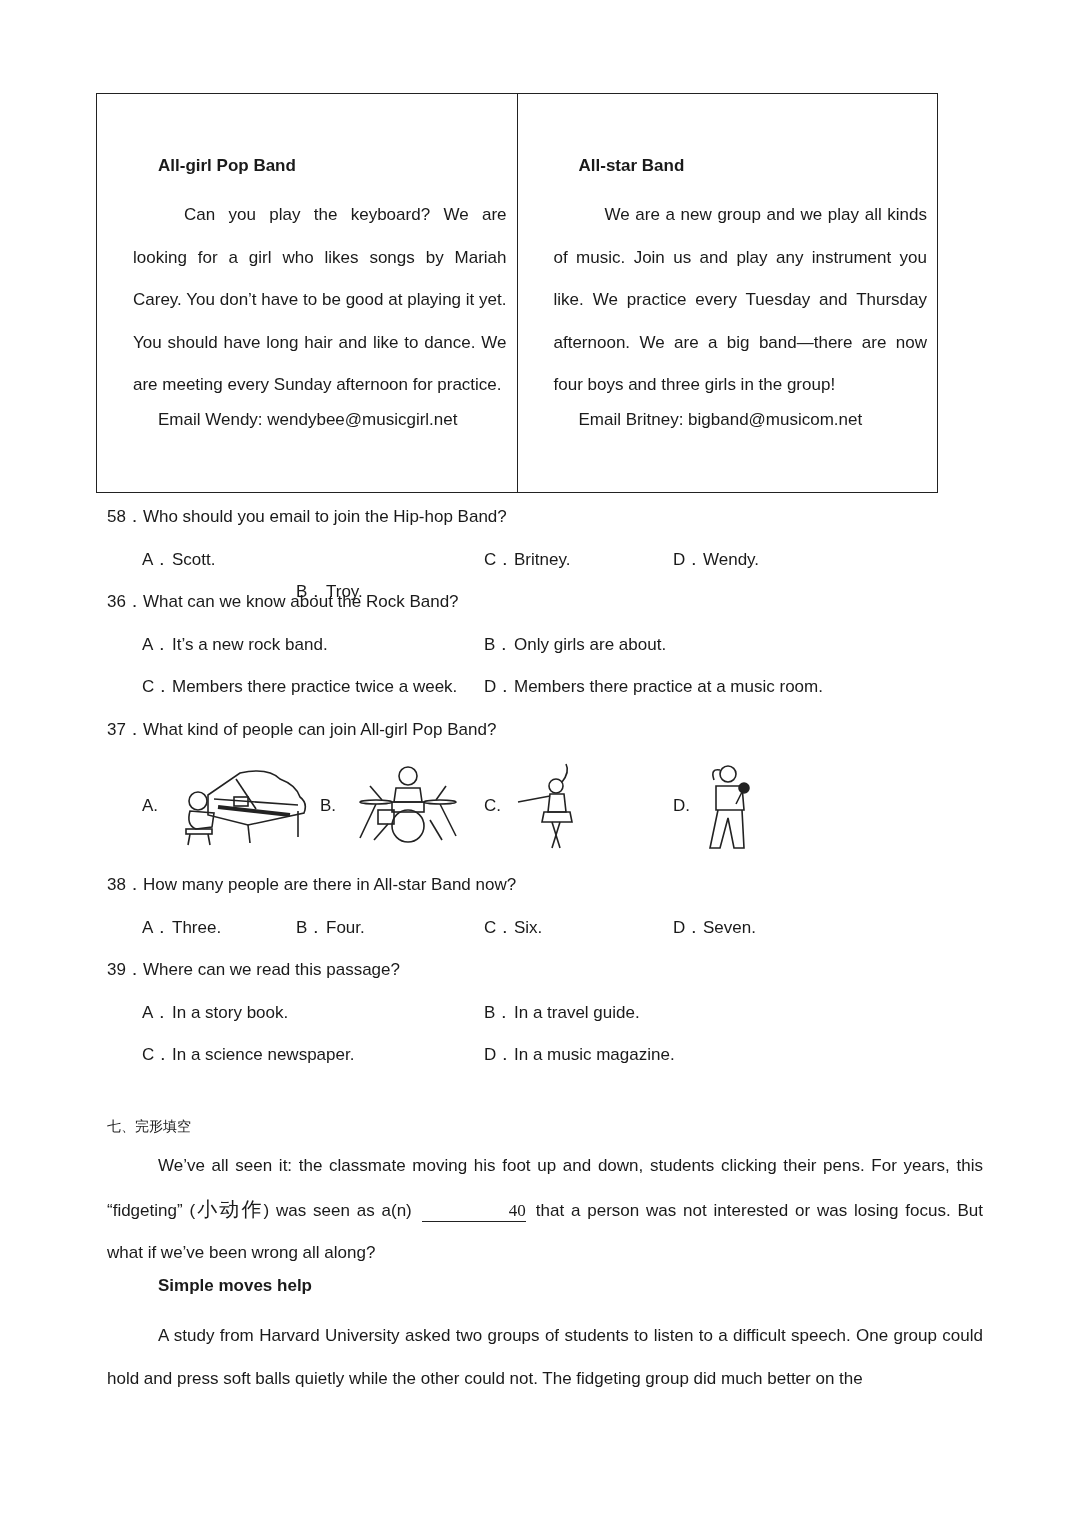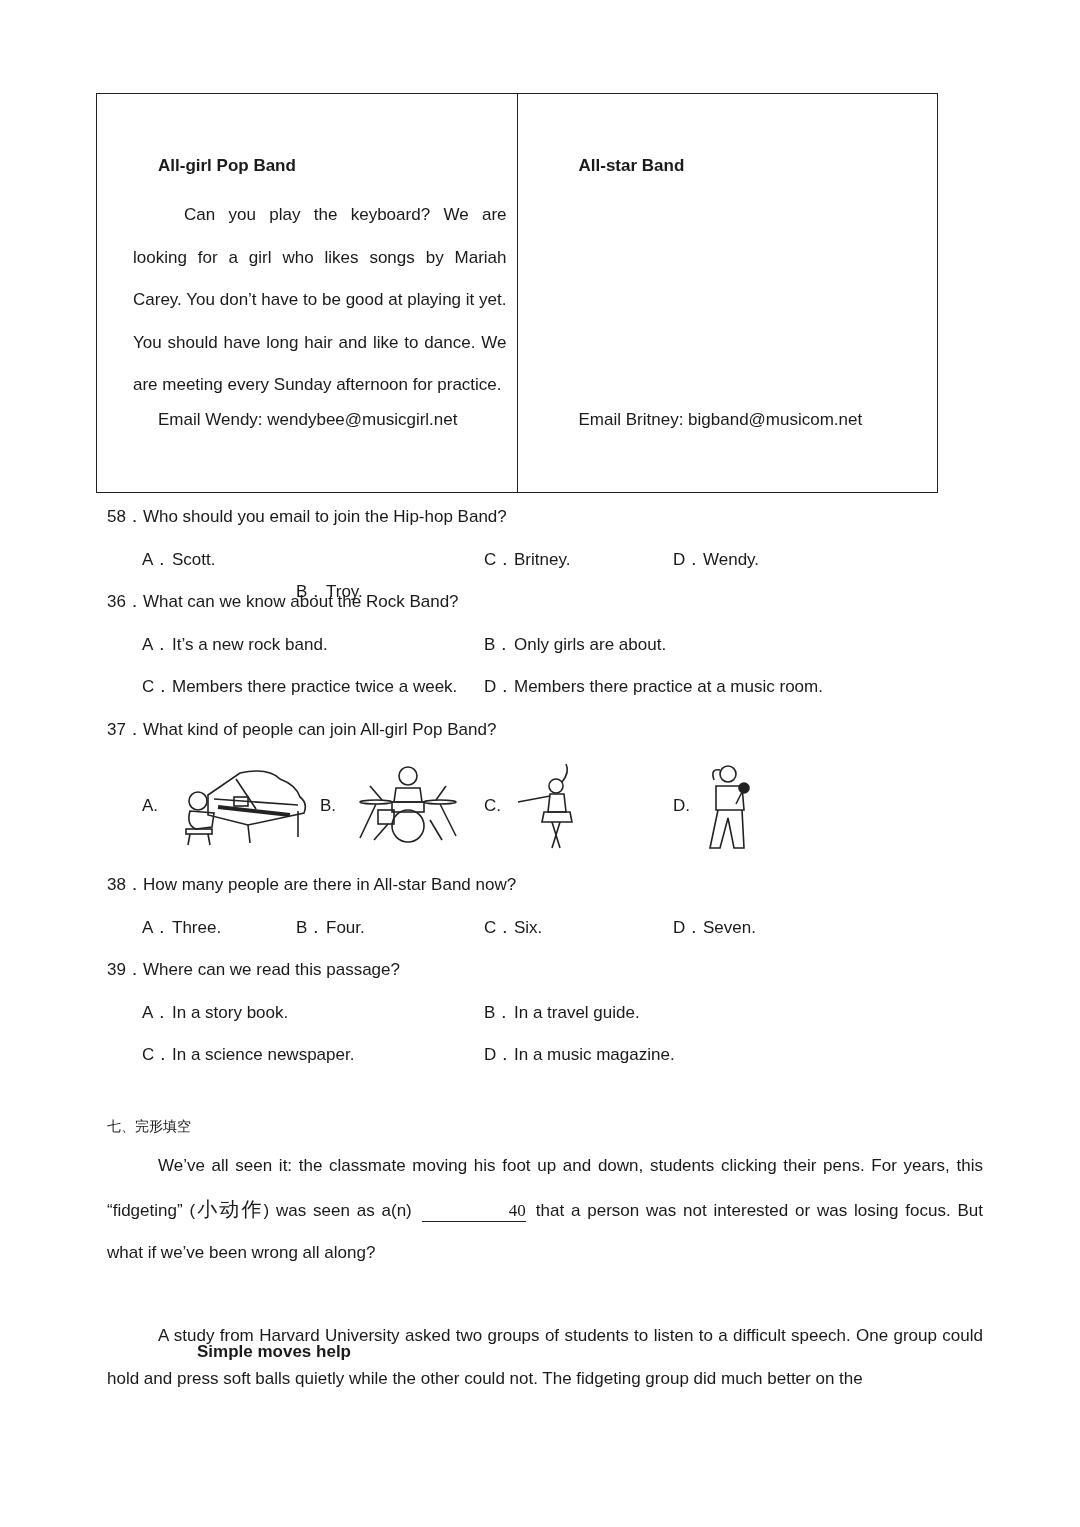--- a/index.html
+++ b/index.html
@@ -29,35 +29,36 @@
       position: absolute; left: 107px; width: 876px;
       line-height: 42.6px; text-align: justify;
     }
     .indent { text-indent: 51px; }
     .blank {
       display: inline-block; width: 104px; border-bottom: 1px solid #222;
       text-align: right; text-indent: 0; line-height: 20px; margin: 0 10px;
       font-family: "Liberation Serif", serif;
     }
     .cn { font-family: "DejaVu Serif", serif; font-size: 20px; }
-    .subhead { position: absolute; left: 158px; top: 1342px; font-weight: bold; margin-left: 39px; }
+    .subhead { position: absolute; left: 158px; top: 1276px; font-weight: bold; }
     .pic { position: absolute; }
     svg { display: block; }
   </style>
 </head>
 <body>
 
 <div class="ad-table">
   <div class="ad-cell">
     <div class="ad-title">All-girl Pop Band</div>
     <div class="ad-body">Can you play the keyboard? We are looking for a girl who likes songs by Mariah Carey. You don’t have to be good at playing it yet. You should have long hair and like to dance. We are meeting every Sunday afternoon for practice.</div>
     <div class="ad-email">Email Wendy: wendybee@musicgirl.net</div>
   </div>
   <div class="ad-cell">
     <div class="ad-title">All-star Band</div>
+    <div class="ad-body">We are a new group and we play all kinds of music. Join us and play any instrument you like. We practice every Tuesday and Thursday afternoon. We are a big band—there are now four boys and three girls in the group!</div>
     <div class="ad-email">Email Britney: bigband@musicom.net</div>
   </div>
 </div>
 
 <div class="q" style="top:505px">
   <span>58．</span><span>Who should you email to join the Hip-hop Band?</span>
 </div>
 <div class="opt" style="left:142px;top:548px"><span class="letter">A．</span><span>Scott.</span></div>
 <div class="opt" style="left:296px;top:580px"><span class="letter">B．</span><span>Troy.</span></div>
 <div class="opt" style="left:484px;top:548px"><span class="letter">C．</span><span>Britney.</span></div>

